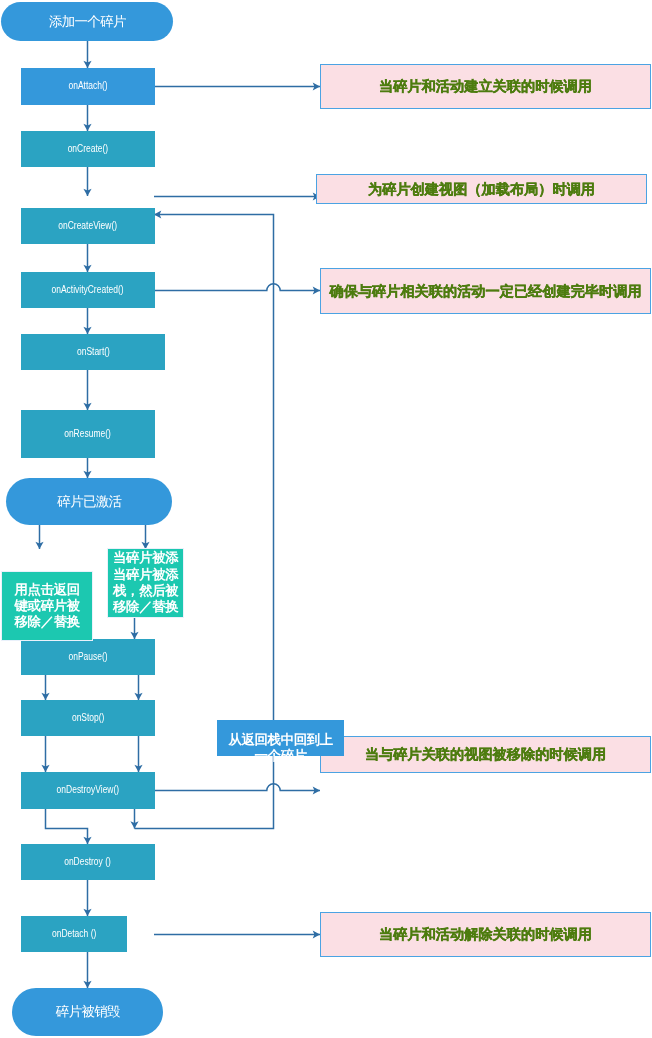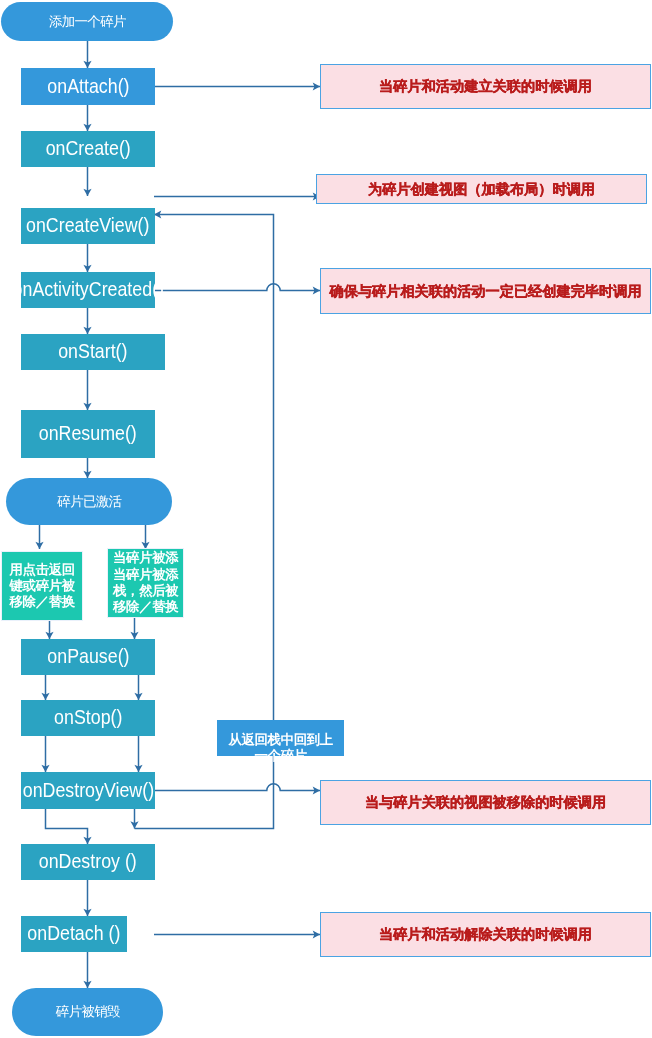--- a/index.html
+++ b/index.html
@@ -2,29 +2,29 @@
 <html><head>
 <meta charset="utf-8">
 <title>Fragment Lifecycle</title>
 <style>
   html,body{margin:0;padding:0;background:#ffffff;}
   body{width:652px;height:1038px;position:relative;overflow:hidden;
        font-family:"Liberation Sans",sans-serif;}
   svg#connectors{position:absolute;left:0;top:0;width:652px;height:1038px;z-index:1;}
   .node{position:absolute;display:flex;align-items:center;justify-content:center;
         text-align:center;box-sizing:border-box;color:#fff;z-index:2;}
-  .proc{font-size:21px;background:#2ba3c2;}
+  .proc{font-size:10px;background:#2ba3c2;}
   .proc.first{background:#3498db;}
   .proc .lbl{display:inline-block;transform:scaleX(0.848) translateY(-0.8px);transform-origin:center;white-space:nowrap;}
   .term{border-radius:400px;background:#3498db;font-size:13.5px;letter-spacing:-0.7px;text-align:center;}
   .term .lbl{display:inline-block;white-space:nowrap;margin-right:-0.7px;}
   .note{flex-direction:column;background:#1cc8b0;outline:1px solid #eaf1fb;font-size:13.4px;font-weight:bold;line-height:16.3px;z-index:3;letter-spacing:-0.35px;}
   .note-blue{background:#3498db;outline:none;}
   .note span{margin-right:-0.35px;white-space:nowrap;}
-  .cmt{background:#fbdfe4;border:1.6px solid #4ba3e3;color:#b91c1c;position:absolute;box-sizing:border-box;display:flex;align-items:center;
+  .cmt{background:#fbdfe4;border:1.6px solid #4ba3e3;color:#4d7c0f;position:absolute;box-sizing:border-box;display:flex;align-items:center;
        justify-content:center;font-weight:bold;font-size:14.2px;z-index:2;white-space:nowrap;
        -webkit-text-stroke:0.35px currentColor;}
 </style>
 </head>
 <body>
 
 <svg id="connectors" viewBox="0 0 652 1038" xmlns="http://www.w3.org/2000/svg">
   <defs>
     <marker id="ah" markerWidth="10" markerHeight="10" refX="7.6" refY="5" orient="auto" markerUnits="userSpaceOnUse">
       <path d="M0.3,0.9 L7.6,5 L0.3,9.1 L2.0,5 Z" fill="#2e6da4" stroke="none"></path>
@@ -82,21 +82,21 @@
   <span class="lbl">onStart()</span>
 </div>
 <div class="node proc" style="left:21px;top:410px;width:134px;height:48px">
   <span class="lbl">onResume()</span>
 </div>
 
 <div class="node term" style="left:6px;top:478px;width:166px;height:47px">
   <span class="lbl">碎片已激活</span>
 </div>
 
-<div class="node note" style="left:2px;top:552px;width:80px;height:68px">
+<div class="node note" style="left:2px;top:572px;width:90px;height:68px">
   <span>用点击返回</span>
   <span>键或碎片被</span>
   <span>移除／替换</span>
 </div>
 <div class="node note" style="left:108px;top:549px;width:75px;height:68px">
   <span>当碎片被添</span>
   <span>当碎片被添</span>
   <span>栈，然后被</span>
   <span>移除／替换</span>
 </div>
@@ -129,18 +129,18 @@
 
 <div class="cmt" style="left:320px;top:64px;width:331px;height:45px">
   <span>当碎片和活动建立关联的时候调用</span>
 </div>
 <div class="cmt" style="left:316px;top:174px;width:331px;height:30px">
   <span>为碎片创建视图（加载布局）时调用</span>
 </div>
 <div class="cmt" style="left:320px;top:268px;width:331px;height:46px">
   <span>确保与碎片相关联的活动一定已经创建完毕时调用</span>
 </div>
-<div class="cmt" style="left:320px;top:780px;width:331px;height:45px">
+<div class="cmt" style="left:320px;top:736px;width:331px;height:37px">
   <span>当与碎片关联的视图被移除的时候调用</span>
 </div>
 <div class="cmt" style="left:320px;top:912px;width:331px;height:45px">
   <span>当碎片和活动解除关联的时候调用</span>
 </div>
 
 </body></html>

